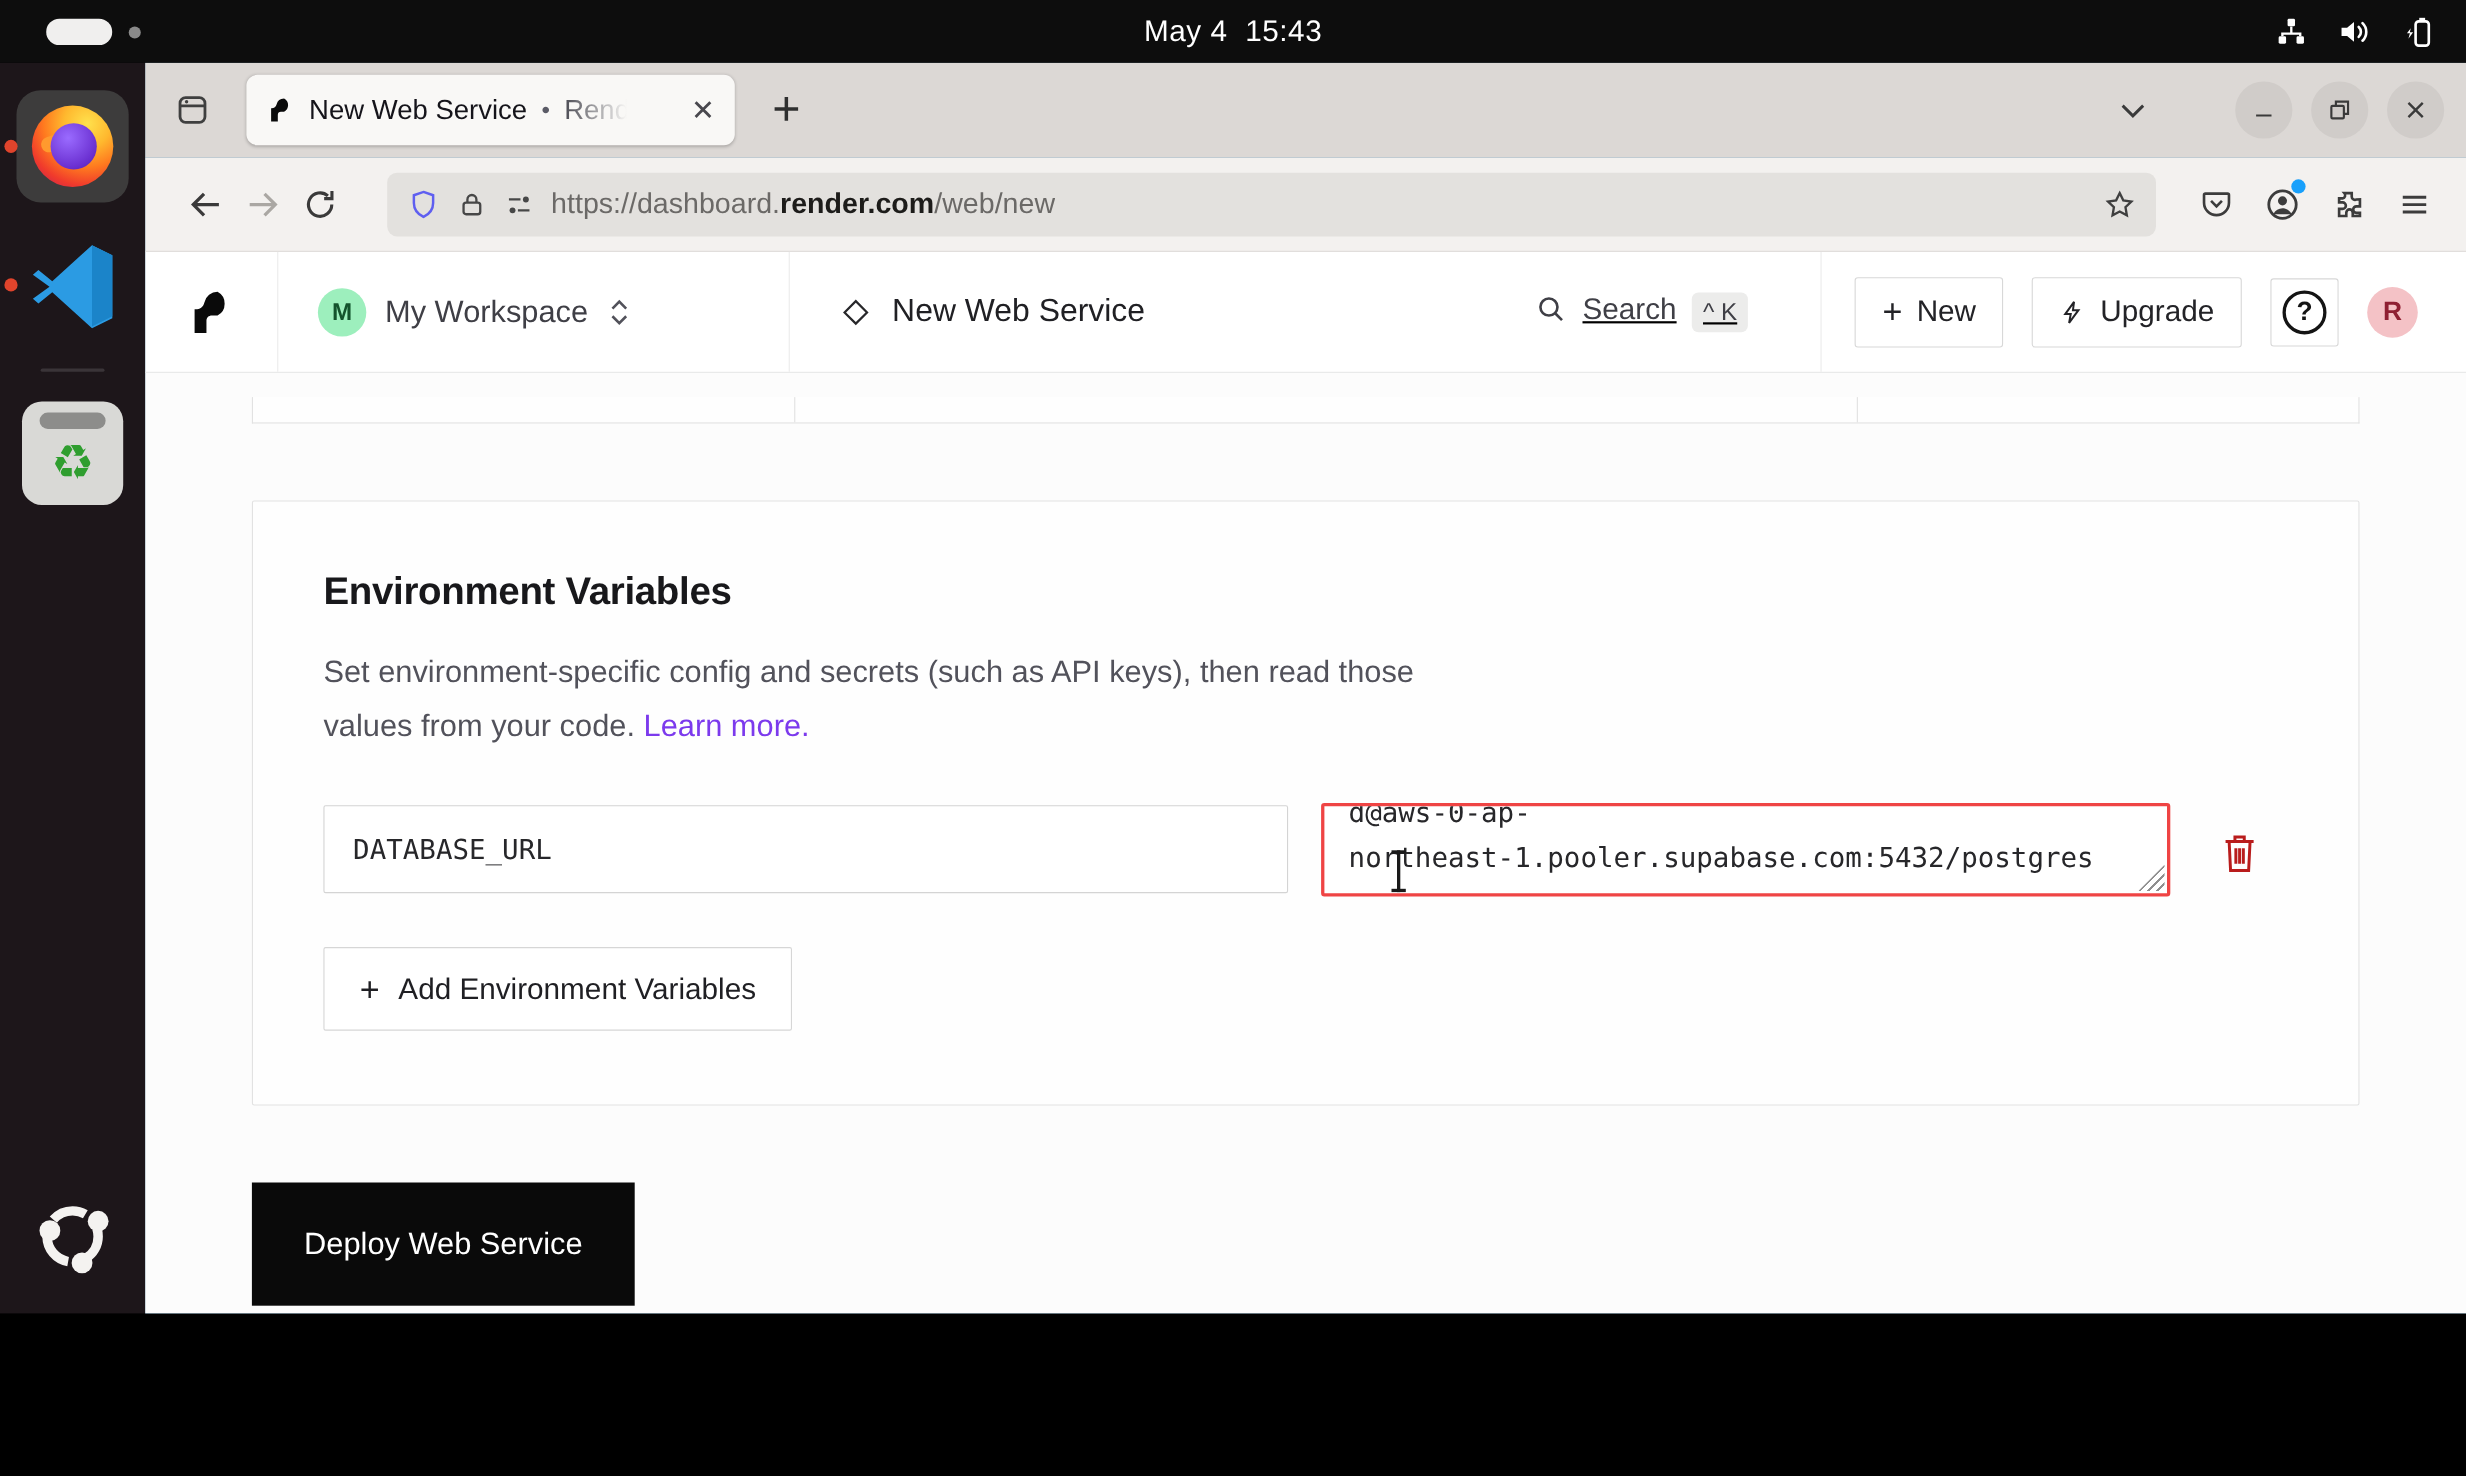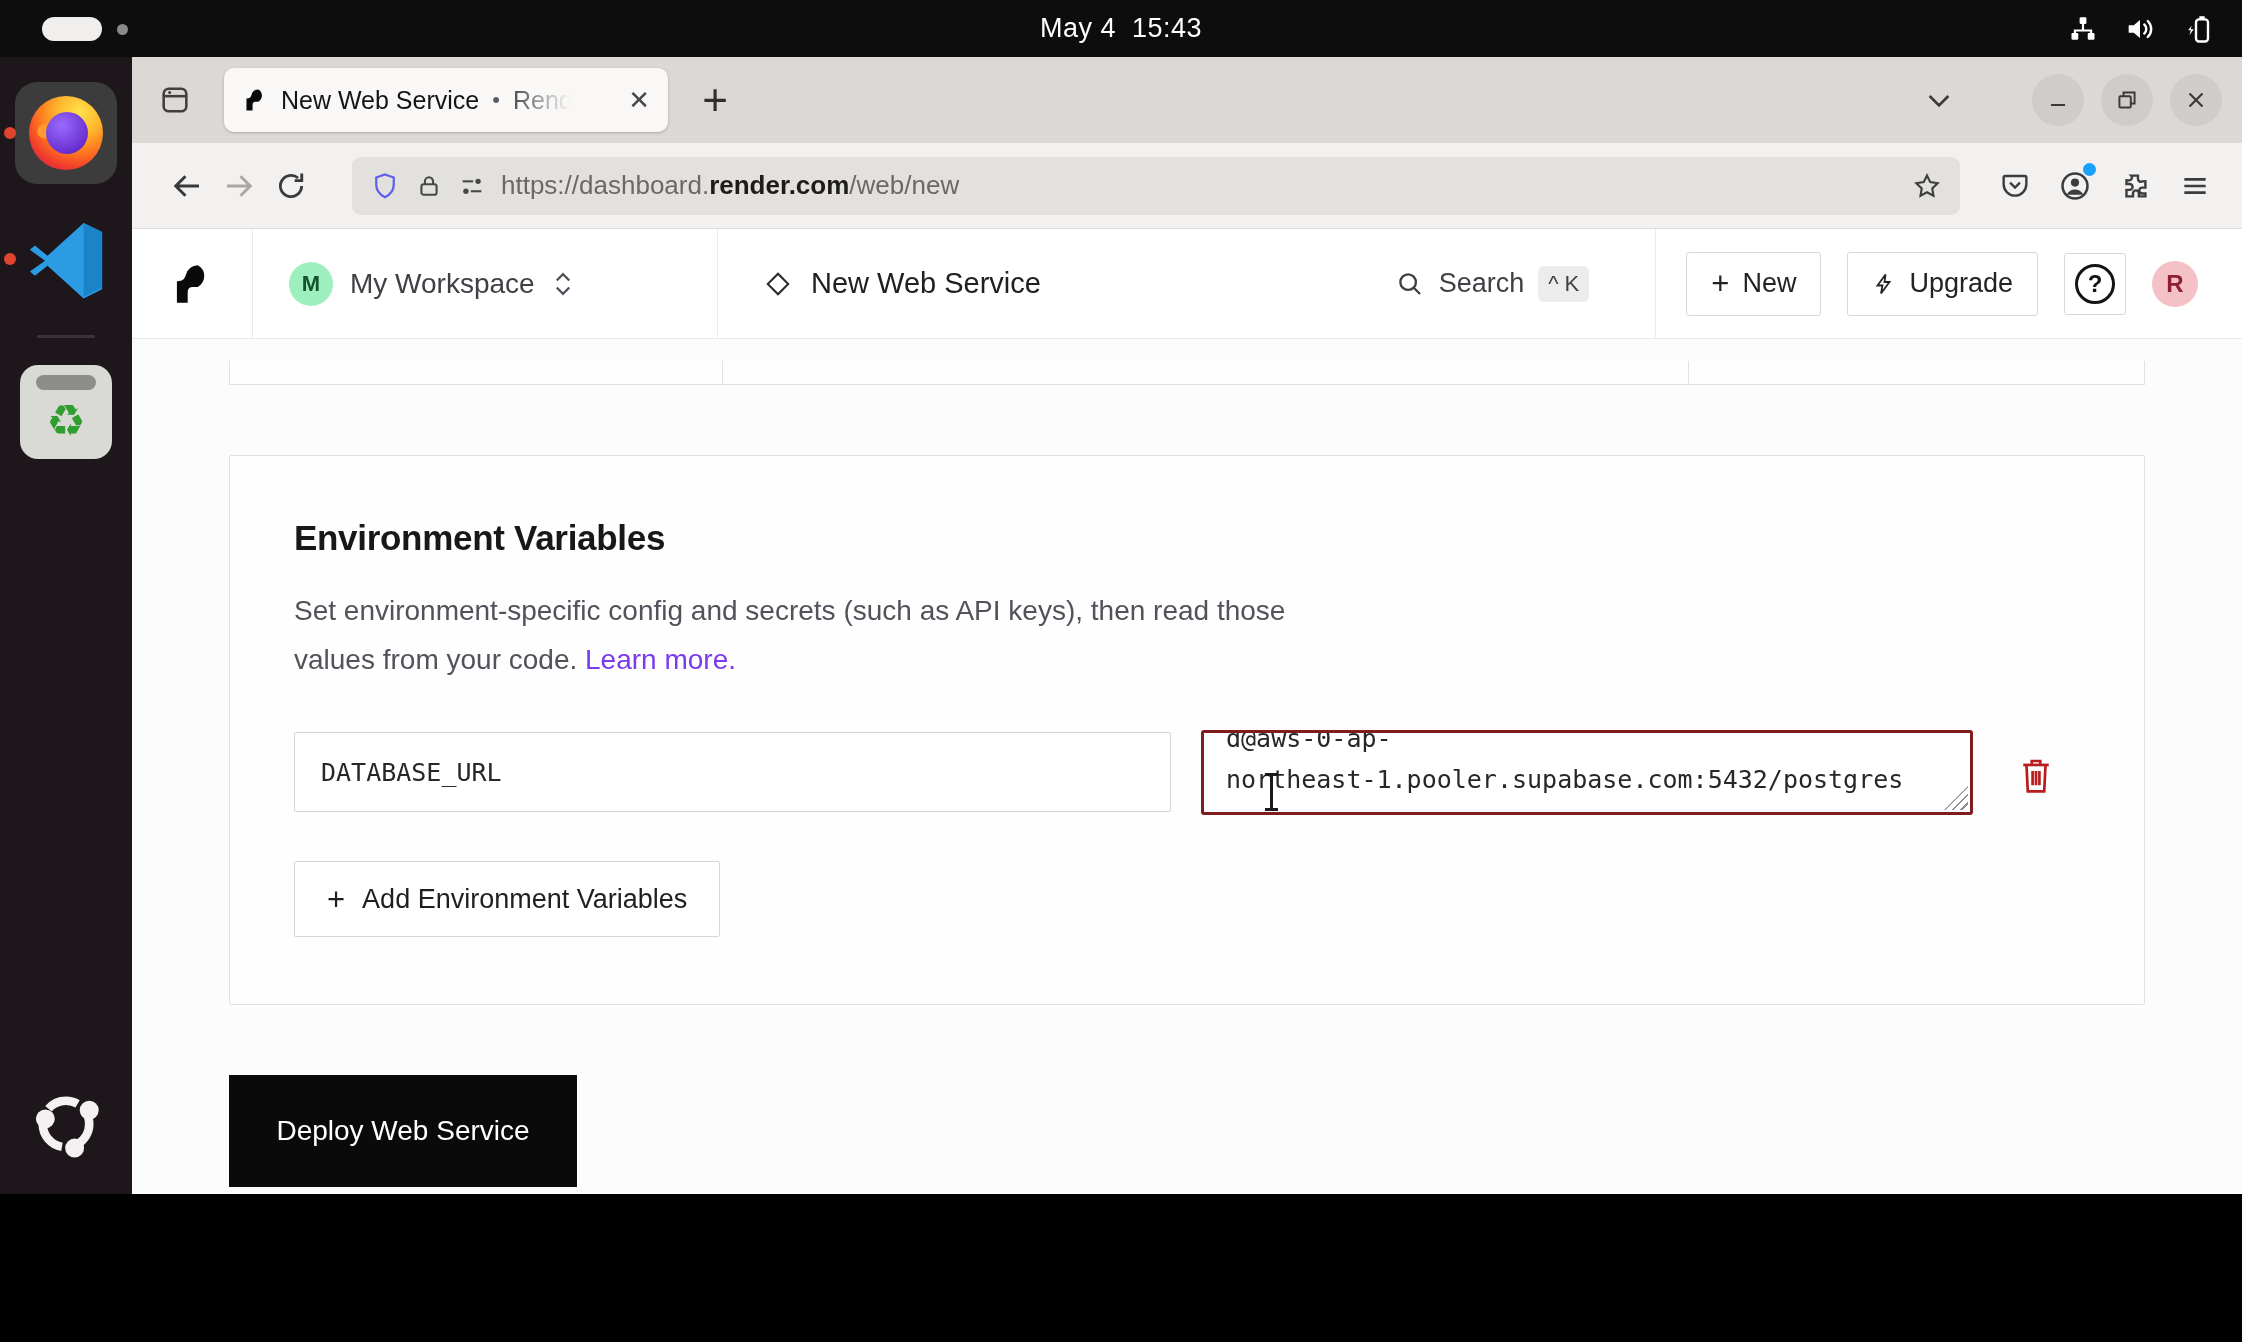--- a/index.html
+++ b/index.html
@@ -72,21 +72,21 @@
   .appheader { height:110px; background:#fff; border-bottom:1px solid #e7e7e7; display:flex; align-items:stretch; flex:0 0 110px; }
   .brand { width:121px; border-right:1px solid #ececec; display:grid; place-items:center; }
   .ws-sel { width:465px; border-right:1px solid #ececec; display:flex; align-items:center; padding:0 36px; gap:17px; }
   .avatar { border-radius:50%; display:grid; place-items:center; font-weight:700; }
   .avatar-m { width:44px; height:44px; background:#9defbd; color:#14532d; font-size:22px; }
   .ws-name { font-size:28px; color:#3f3f46; }
   .mid { flex:1; display:flex; align-items:center; padding:0 44px 0 46px; border-right:1px solid #ececec; min-width:0; }
   .crumb { display:flex; align-items:center; gap:19px; }
   .crumb-title { font-size:29px; color:#202024; }
   .mid-spacer { flex:1; }
-  .search { display:flex; align-items:center; gap:14px; margin-right:22px; }
+  .search { display:flex; gap:14px; margin-right:22px;text-decoration:underline; }
   .search-label { font-size:27px; color:#3f3f46; }
   .kbd { background:#ececeb; border-radius:6px; font-size:22px; color:#3f3f46; padding:5px 10px; }
   .actions { display:flex; align-items:center; gap:26px; padding:0 44px 0 30px; }
   .btn { display:flex; align-items:center; gap:13px; height:64px; padding:0 24px; border:1px solid #d8d8d8;
          border-radius:3px; background:#fff; font-size:27px; color:#232327; }
   .btn-plus { font-size:31px; font-weight:300; line-height:1; }
   .btn-help { width:62px; height:62px; border:1px solid #d8d8d8; border-radius:3px; display:grid; place-items:center; background:#fff; }
   .qcircle { width:40px; height:40px; border:3px solid #141414; border-radius:50%; display:grid; place-items:center;
              font-size:24px; font-weight:700; color:#141414; }
   .avatar-r { width:46px; height:46px; background:#f4c2c6; color:#8f2033; font-size:24px; }
@@ -97,21 +97,21 @@
   .sliver { height:24px; border-top:none; border-bottom:1px solid #e2e2e2; border-left:1px solid #e2e2e2; border-right:1px solid #e2e2e2;
             background:#fefefe; position:relative; }
   .sliver i { position:absolute; top:0; bottom:0; width:1px; background:#e2e2e2; }
   .env-card { margin-top:70px; padding:62px 64px 16px; height:550px; }
   .env-title { font-size:35px; font-weight:700; color:#18181b; letter-spacing:-.3px; }
   .env-desc { margin-top:28px; font-size:28px; line-height:49px; color:#52525b; max-width:1140px; }
   .link { color:#7c3aed; }
   .env-row { margin-top:48px; display:flex; align-items:flex-start; }
   .key-input { width:877px; height:80px; border:1px solid #d4d4d4; border-radius:2px; background:#fff;
                font-family:"DejaVu Sans Mono", monospace; font-size:25px; color:#27272a; padding:0 26px; outline:none; }
-  .value-box { margin-left:30px; margin-top:-2px; width:772px; height:85px; border:3px solid #7f1d1d; border-radius:3px;
+  .value-box { margin-left:30px; margin-top:-2px; width:772px; height:85px; border:3px solid #ef4444; border-radius:3px;
                background:#fff; position:relative; overflow:hidden; font-family:"DejaVu Sans Mono", monospace;
                font-size:25px; line-height:41px; color:#27272a; padding:0 22px; }
   .value-lines { margin-top:-15px; white-space:nowrap; }
   .resize-handle { position:absolute; right:2px; bottom:2px; width:24px; height:24px;
       background:repeating-linear-gradient(135deg, transparent 0 4px, #8f8f8f 4px 6px);
       clip-path:polygon(100% 0, 100% 100%, 0 100%); }
   .ibeam { position:absolute; left:66px; top:40px; width:3px; height:38px; background:#1a1a1a; }
   .ibeam::before, .ibeam::after { content:""; position:absolute; left:-5px; width:13px; height:3px; background:#1a1a1a; }
   .ibeam::before { top:0; } .ibeam::after { bottom:0; }
   .row-trash { margin-left:46px; margin-top:24px; display:grid; place-items:center; }

